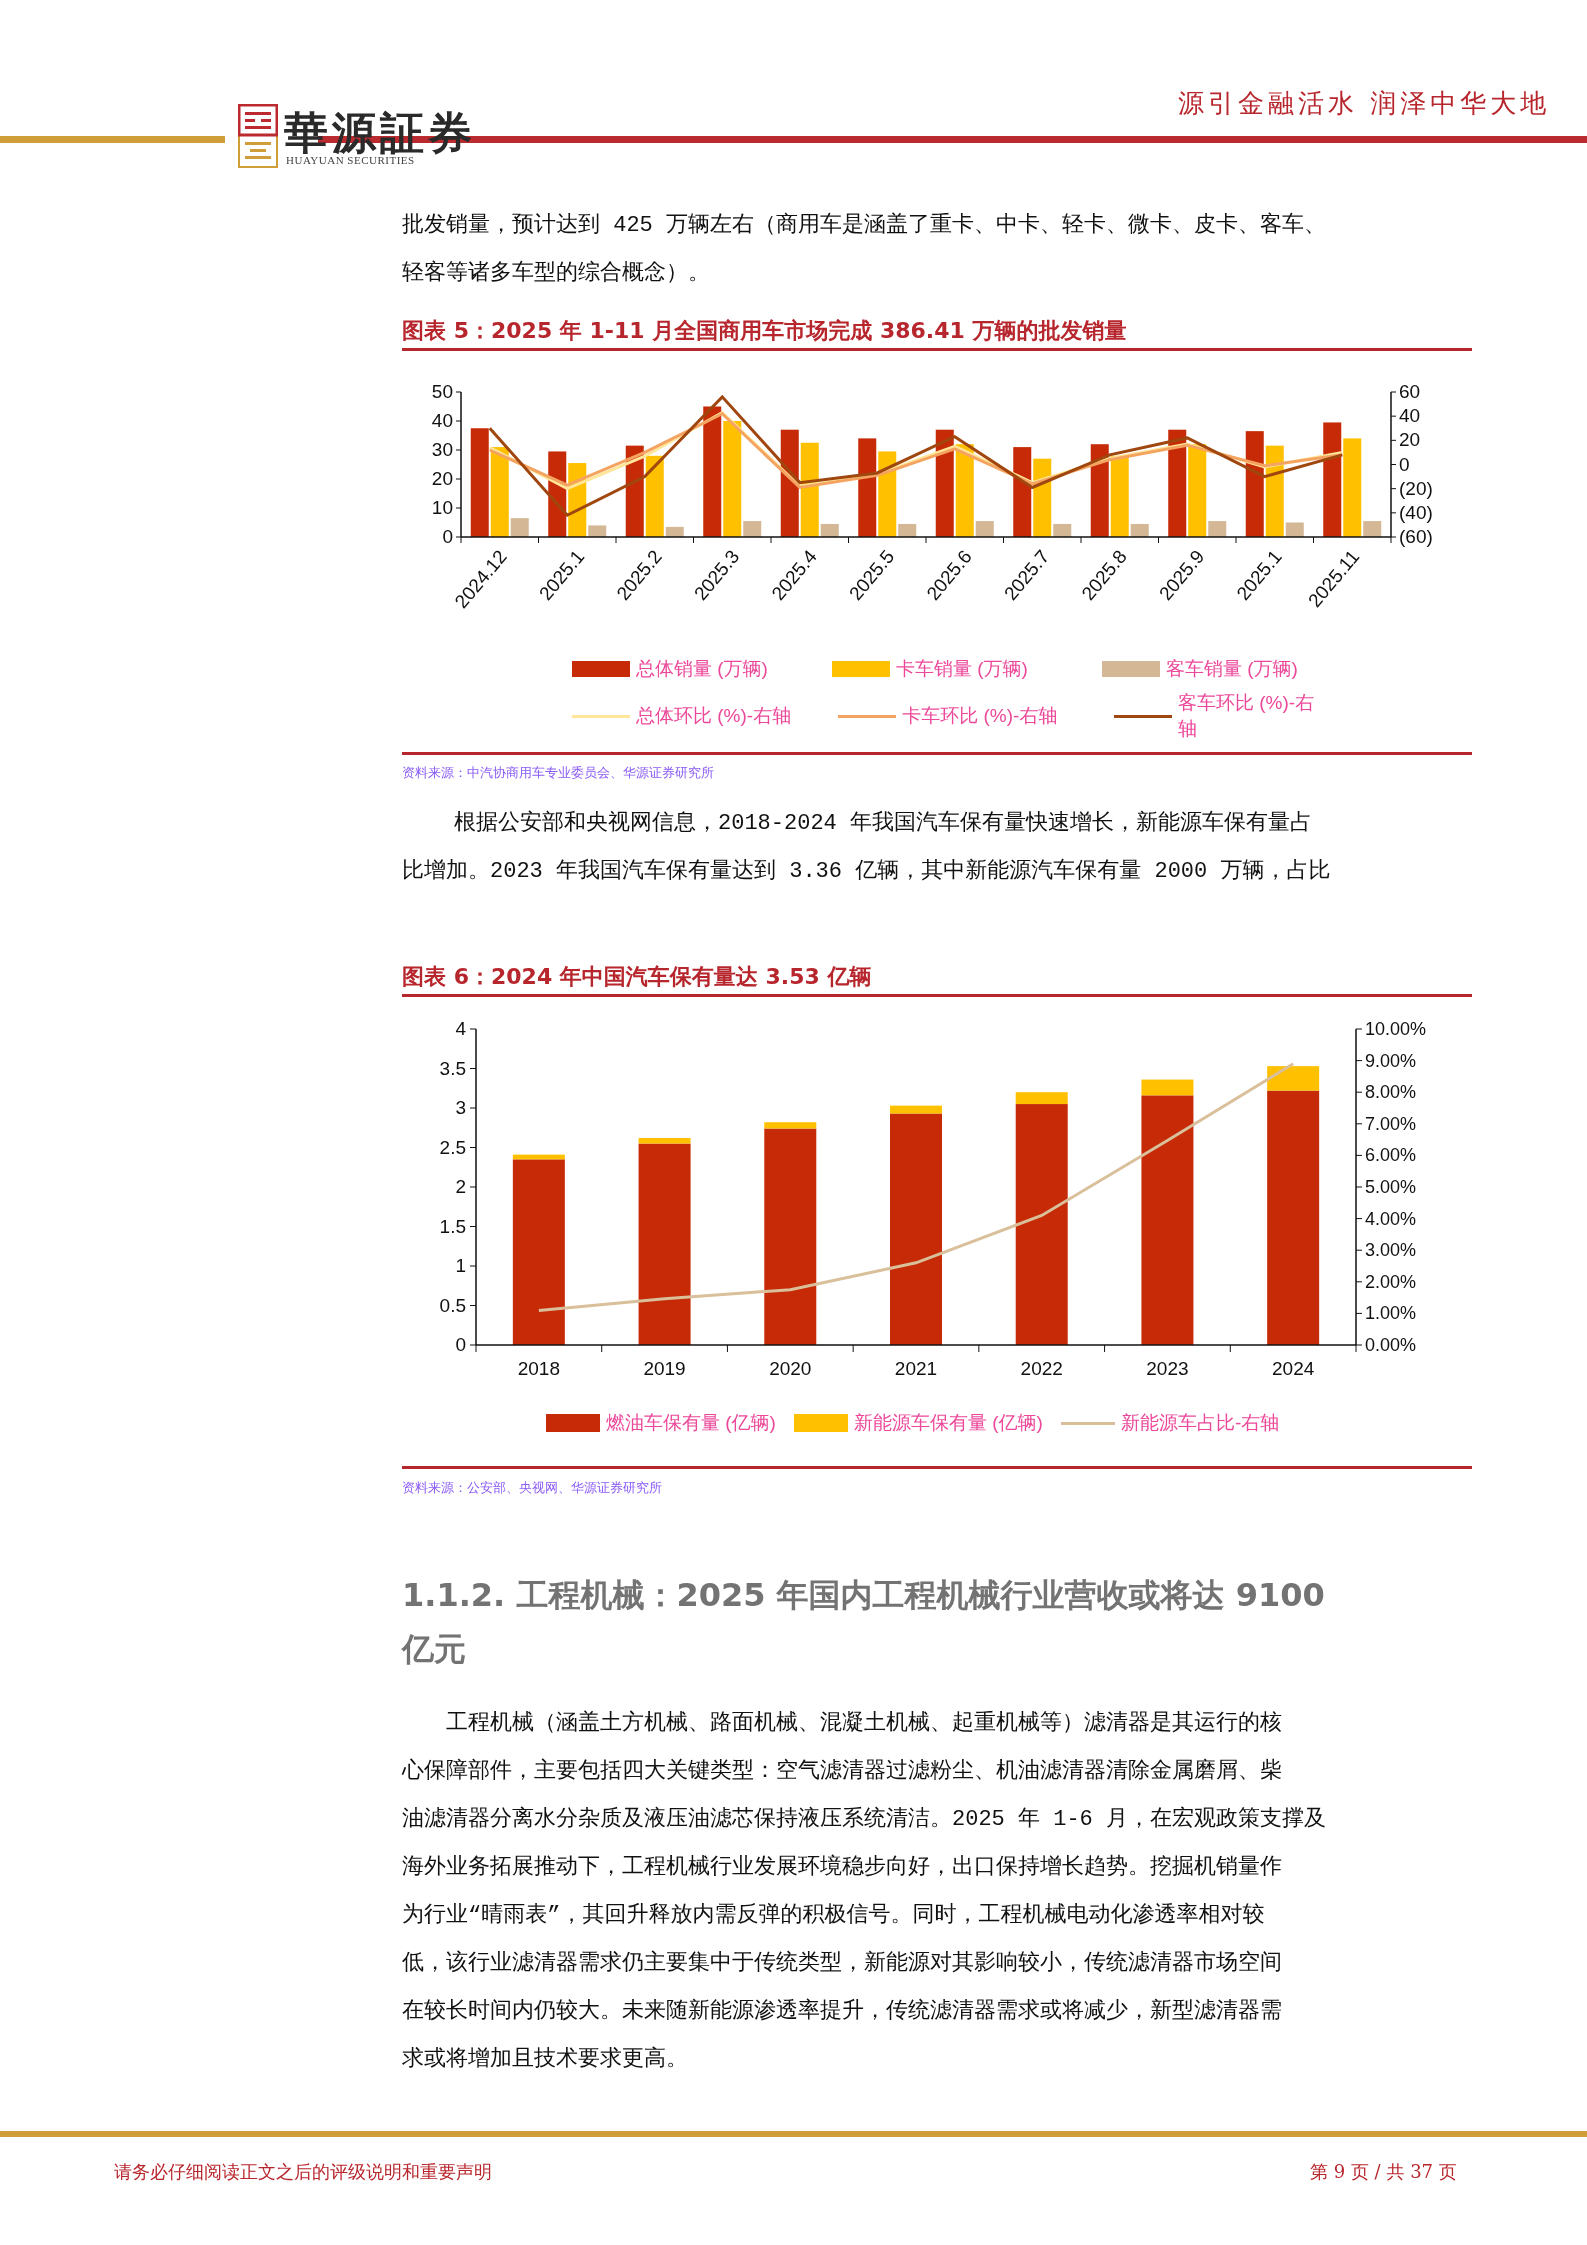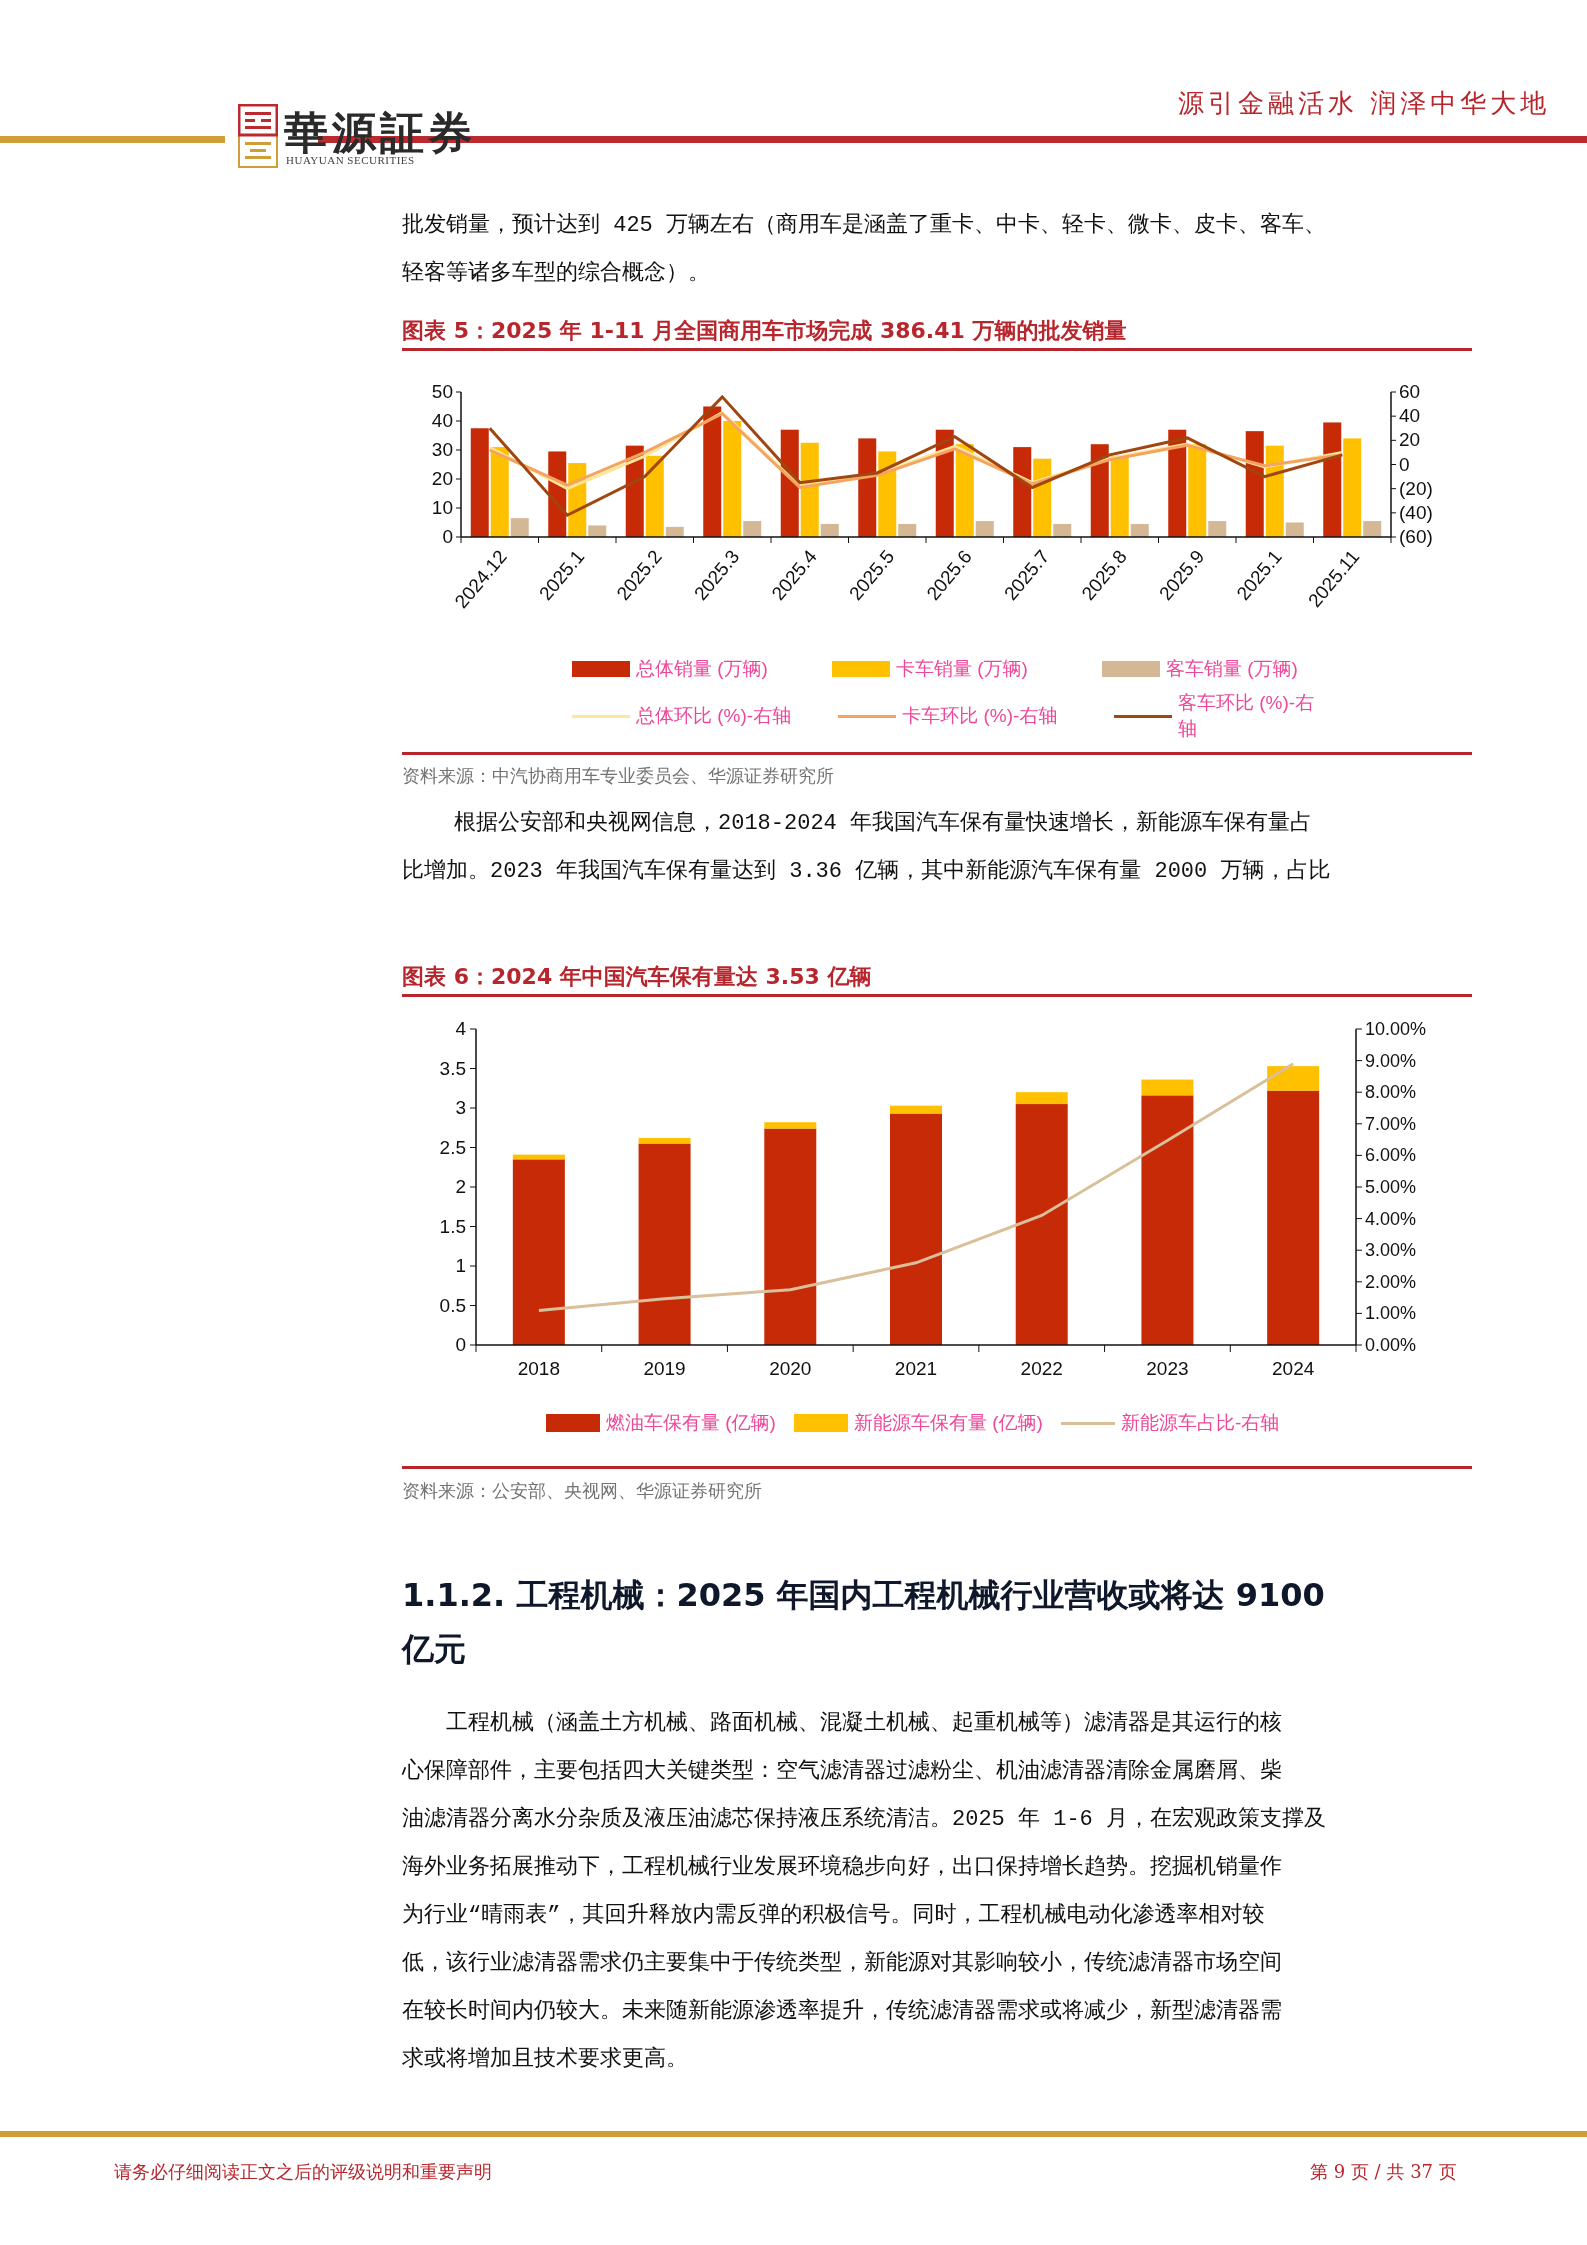--- a/index.html
+++ b/index.html
@@ -6,22 +6,22 @@
   body { width: 1587px; height: 2245px; background: #fff; position: relative; font-family: "DejaVu Sans", "Liberation Sans", sans-serif; color: #111; overflow: hidden; }
   .abs { position: absolute; }
   .gold-line { background: #cf9e38; height: 7px; }
   .red-line { background: #bb2a2f; height: 7px; }
   .brand-cn { font-family: "DejaVu Serif", serif; font-size: 44px; font-weight: bold; color: #2a2a2a; letter-spacing: 4px; }
   .brand-en { font-family: "Liberation Serif", serif; font-size: 11px; color: #444; letter-spacing: 0.5px; }
   .slogan { font-family: "DejaVu Serif", serif; font-size: 26px; color: #b8262d; letter-spacing: 4px; }
   .body-text { font-family: Liberation Mono, monospace; font-size: 22px; line-height: 48px; color: #111; }
   .fig-title { font-family: "DejaVu Sans", sans-serif; font-size: 22px; font-weight: bold; color: #b8262d; }
   .rule { background: #b8262d; height: 3px; }
-  .source { font-family: "DejaVu Serif", serif; font-size: 18px; color: #737373; }
-  .section-title { font-family: "DejaVu Sans", sans-serif; font-size: 32px; font-weight: bold; color: #0f172a; line-height: 54px; }
+  .source { font-family: "DejaVu Serif", serif; font-size: 13px; color: #8b5cf6; }
+  .section-title { font-family: "DejaVu Sans", sans-serif; font-size: 32px; font-weight: bold; color: #737373; line-height: 54px; }
   .footer { font-family: "DejaVu Serif", serif; font-size: 18px; color: #b8262d; }
   .legend { font-family: "Liberation Sans", sans-serif; font-size: 19px; color: #ec4899; display: flex; align-items: center; }
   .legend .sw { display: inline-block; width: 58px; height: 16px; margin-right: 6px; }
   .legend .ln { display: inline-block; width: 58px; height: 3px; margin-right: 6px; }
   svg text { font-family: "Liberation Sans", sans-serif; fill: #111; }
 </style>
 </head>
 <body>
 
 <div class="abs slogan" style="left:1178px; top:86px;">源引金融活水 润泽中华大地</div>

